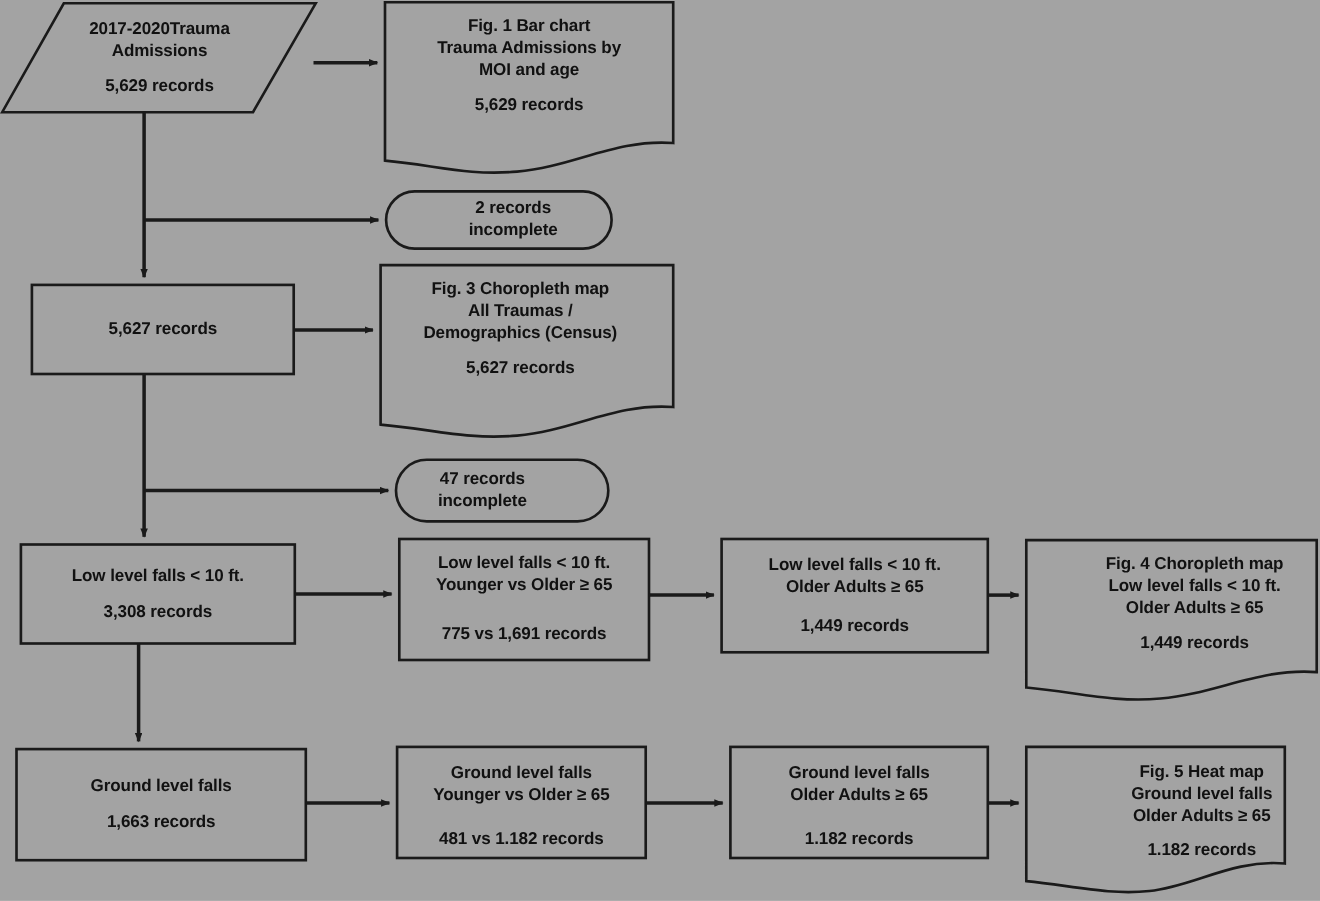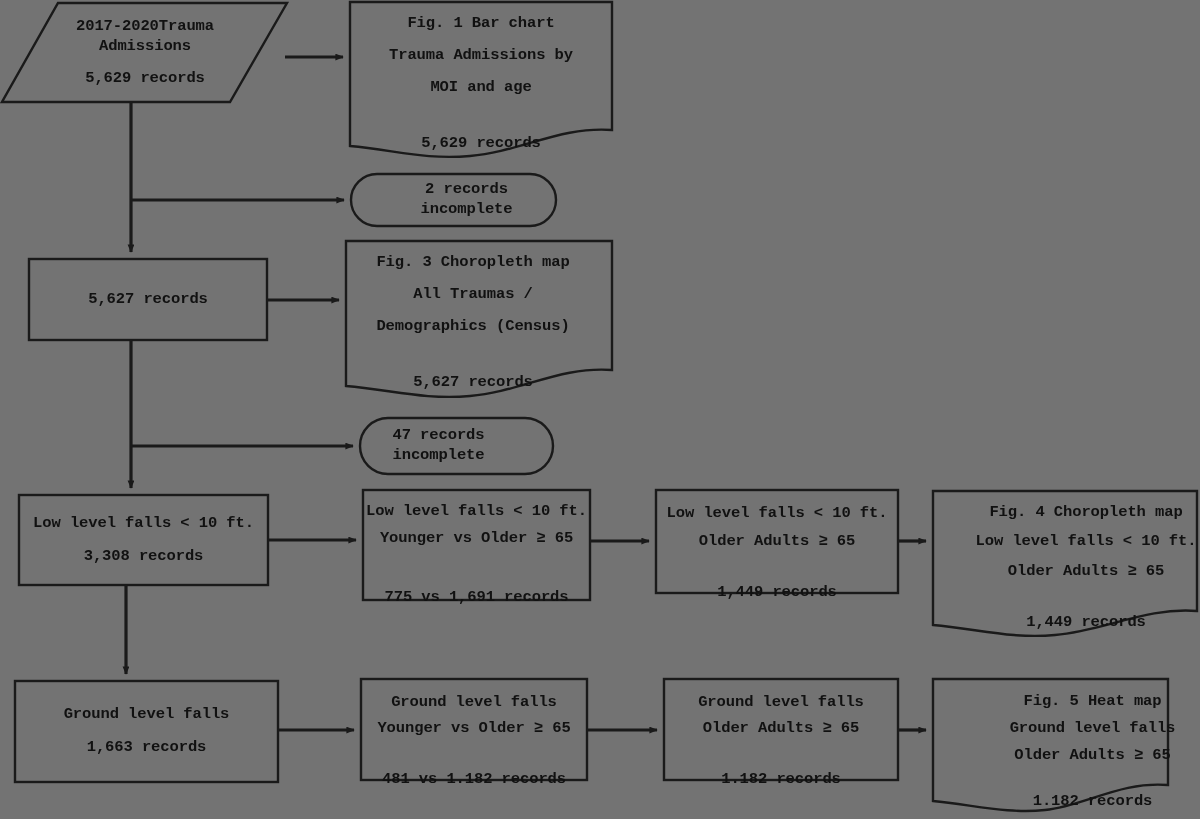--- a/index.html
+++ b/index.html
@@ -4,22 +4,22 @@
 <style>
   html, body {
     margin: 0;
     padding: 0;
     background: #ffffff;
   }
   #canvas {
     position: relative;
     width: 1200px;
     height: 819px;
-    background: #737373;
-    font-family: Liberation Mono, monospace;
+    background: #a3a3a3;
+    font-family: Liberation Sans, sans-serif;
     overflow: hidden;
   }
   #svg-layer {
     position: absolute;
     left: 0;
     top: 0;
     width: 1200px;
     height: 819px;
   }
   .node-text {
@@ -32,21 +32,21 @@
     font-weight: bold;
     color: #111111;
     font-size: 15.5px;
     line-height: 1.28;
     letter-spacing: -0.1px;
     pointer-events: none;
     white-space: pre;
   }
   .node-text .ln { display: block; }
   .node-text .gap { height: 13px; }
-  .doc-text { justify-content: space-between; padding-top: 10px; }
+  .doc-text { justify-content: flex-start; padding-top: 10px; }
 </style>
 </head>
 <body>
 
 <div id="canvas">
 
   <svg id="svg-layer" viewBox="0 0 1200 819">
     <defs>
       <marker id="arrowhead" markerWidth="9" markerHeight="9" refX="7.6" refY="3.4" orient="auto" markerUnits="userSpaceOnUse">
         <path d="M0,0 L8.4,3.4 L0,6.8 z" fill="#1a1a1a"></path>

